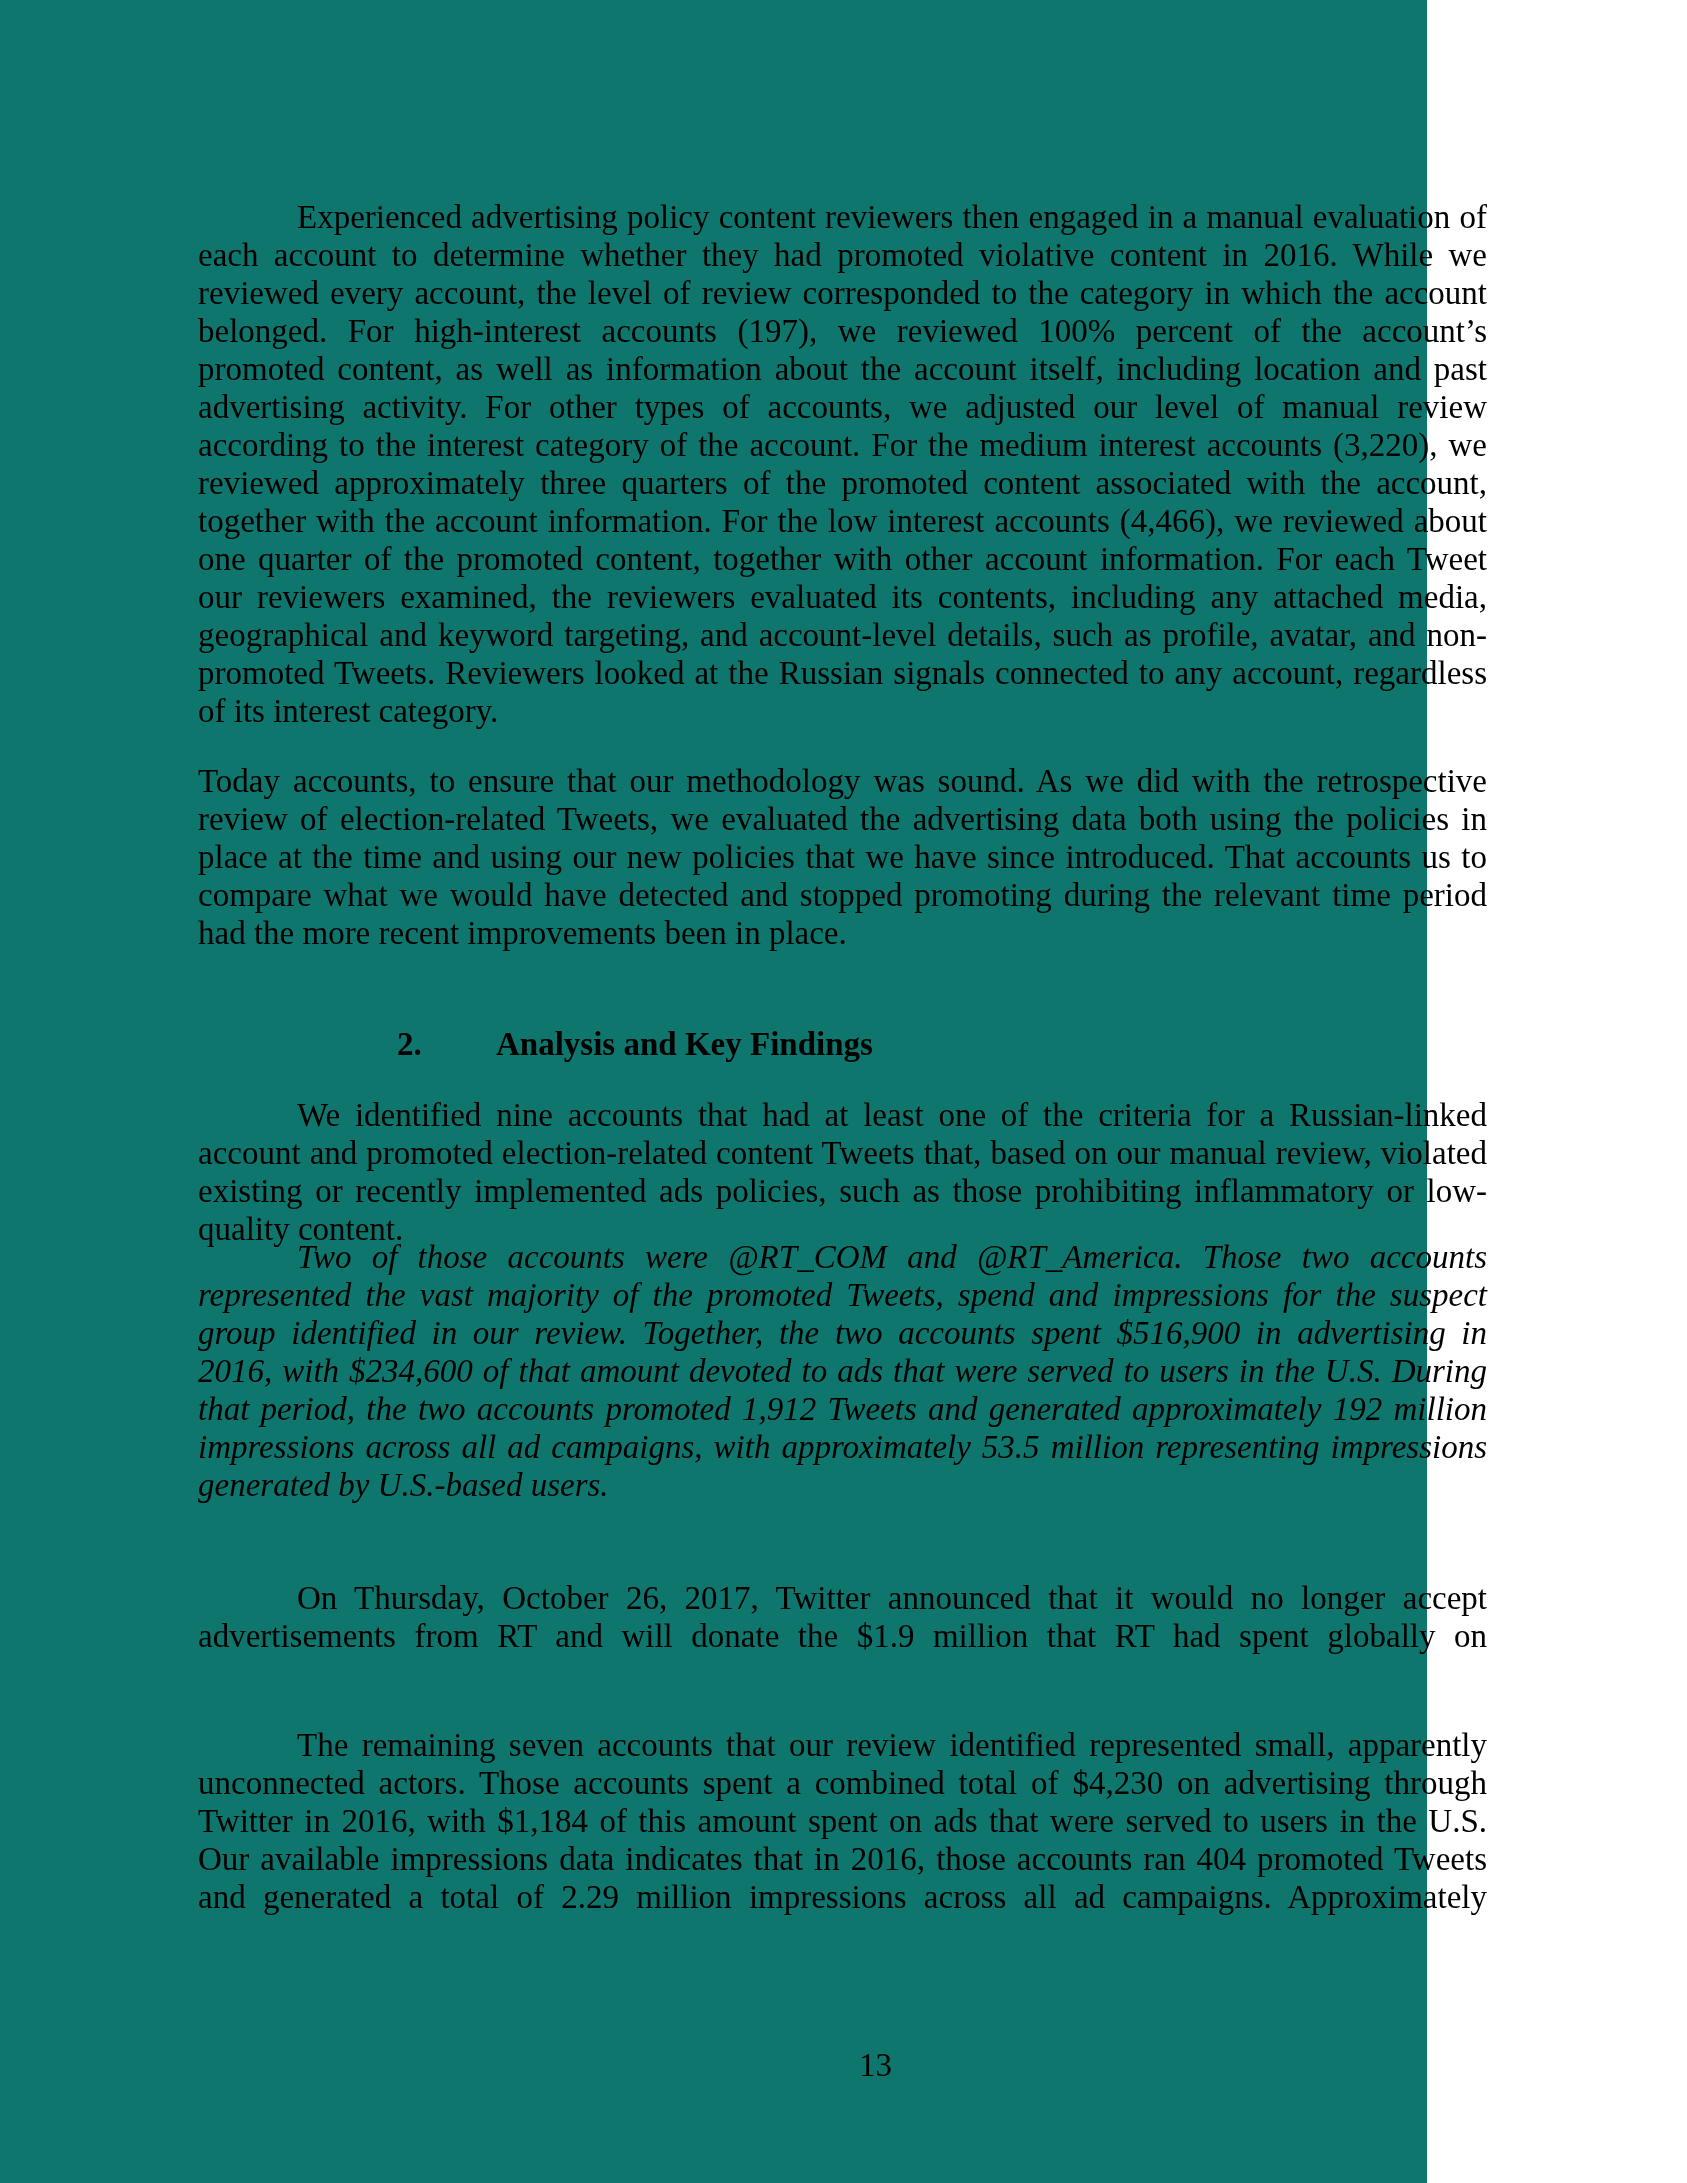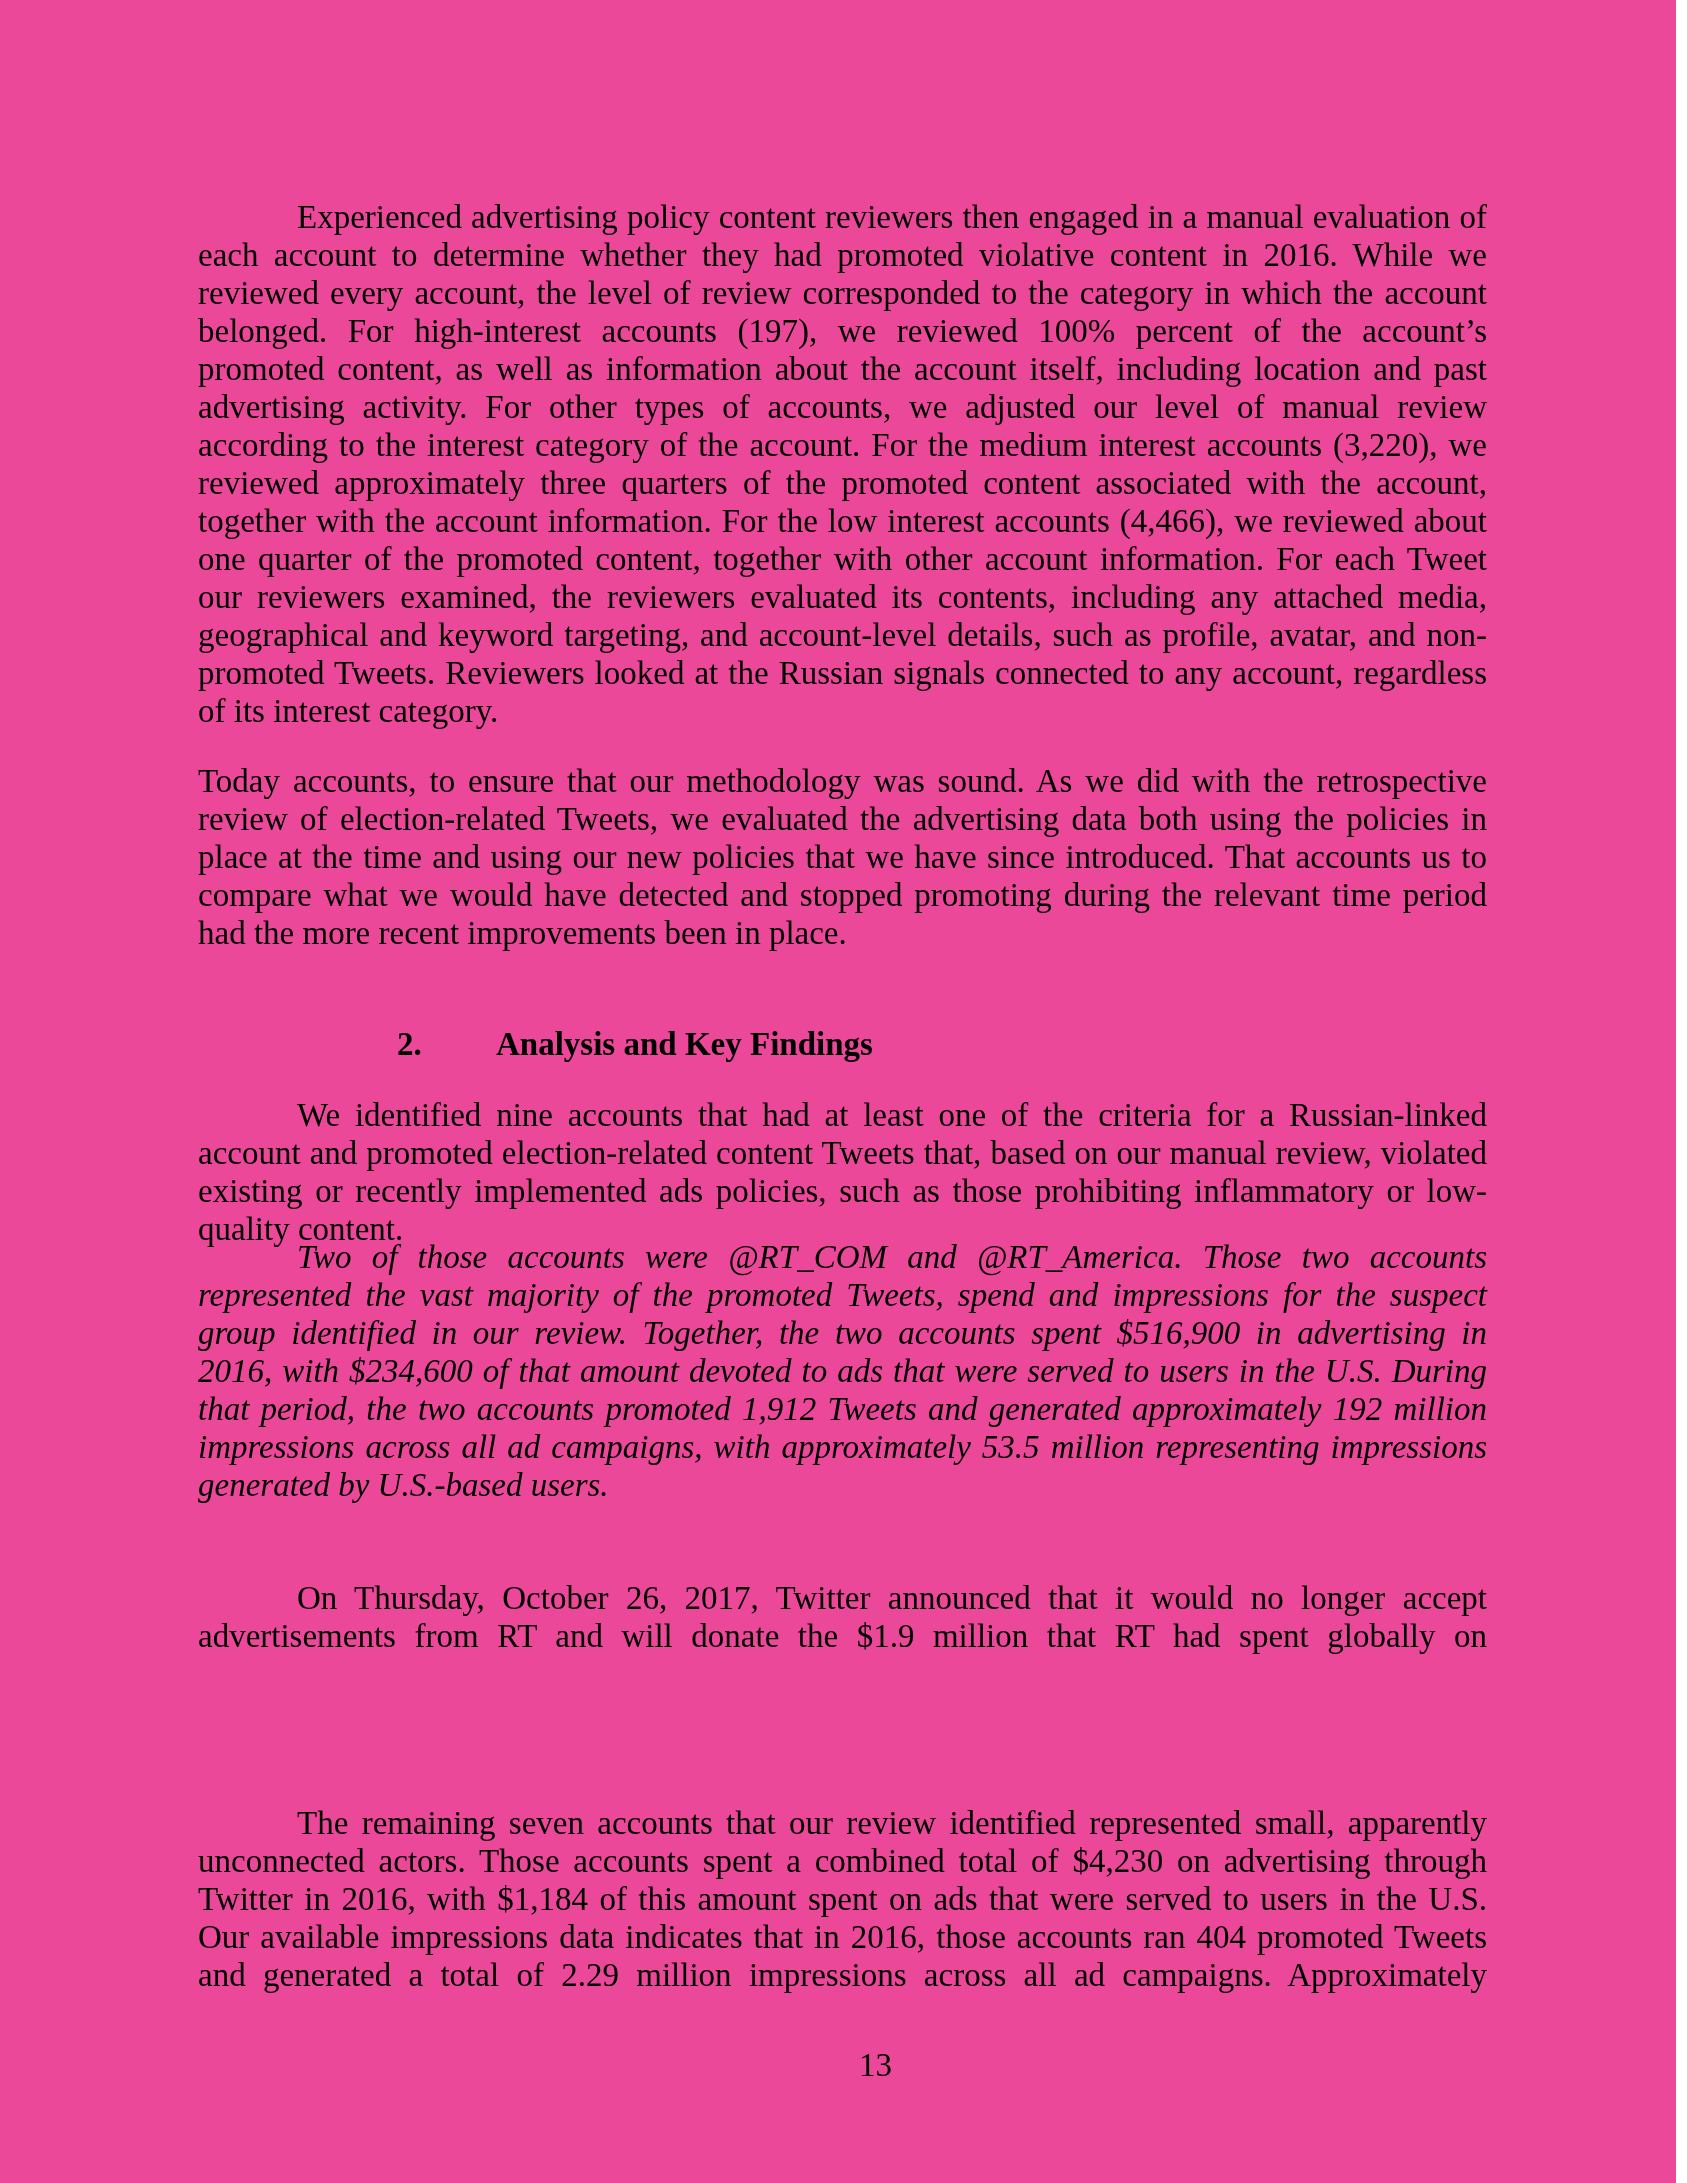--- a/index.html
+++ b/index.html
@@ -1,17 +1,17 @@
 <!DOCTYPE html>
 <html style="font-size:10.6px"><head>
 <meta charset="utf-8">
 <style>
   html, body { margin: 0; padding: 0; background: #ffffff; }
   body { width: 1687px; height: 2183px; position: relative; overflow: hidden; }
-  .page { position: absolute; left: 0; top: 0; width: 1676px; height: 2183px; background: #ec4899; }
+  .page { position: absolute; left: 0; top: 0; width: 1427px; height: 2183px; background: #0f766e; }
   .para {
     position: absolute;
     left: 198px;
     width: 1289px;
     font-family: "Liberation Serif", "DejaVu Serif", serif;
     font-size: 33px;
     line-height: 38px;
     color: #000000;
     white-space: nowrap;
   }
@@ -94,21 +94,21 @@
     <div class="line">that period, the two accounts promoted 1,912 Tweets and generated approximately 192 million</div>
     <div class="line">impressions across all ad campaigns, with approximately 53.5 million representing impressions</div>
     <div class="line last">generated by U.S.-based users.</div>
   </div>
 
   <div class="para" style="top:1579px;">
     <div class="line first">On Thursday, October 26, 2017, Twitter announced that it would no longer accept</div>
     <div class="line">advertisements from RT and will donate the $1.9 million that RT had spent globally on</div>
   </div>
 
-  <div class="para" style="top:1804px;">
+  <div class="para" style="top:1726px;">
     <div class="line first">The remaining seven accounts that our review identified represented small, apparently</div>
     <div class="line">unconnected actors.  Those accounts spent a combined total of $4,230 on advertising through</div>
     <div class="line">Twitter in 2016, with $1,184 of this amount spent on ads that were served to users in the U.S.</div>
     <div class="line">Our available impressions data indicates that in 2016, those accounts ran 404 promoted Tweets</div>
     <div class="line">and generated a total of 2.29 million impressions across all ad campaigns.  Approximately</div>
   </div>
 
   <div class="page-number" style="top:2046px;">13</div>
 
 </div>

